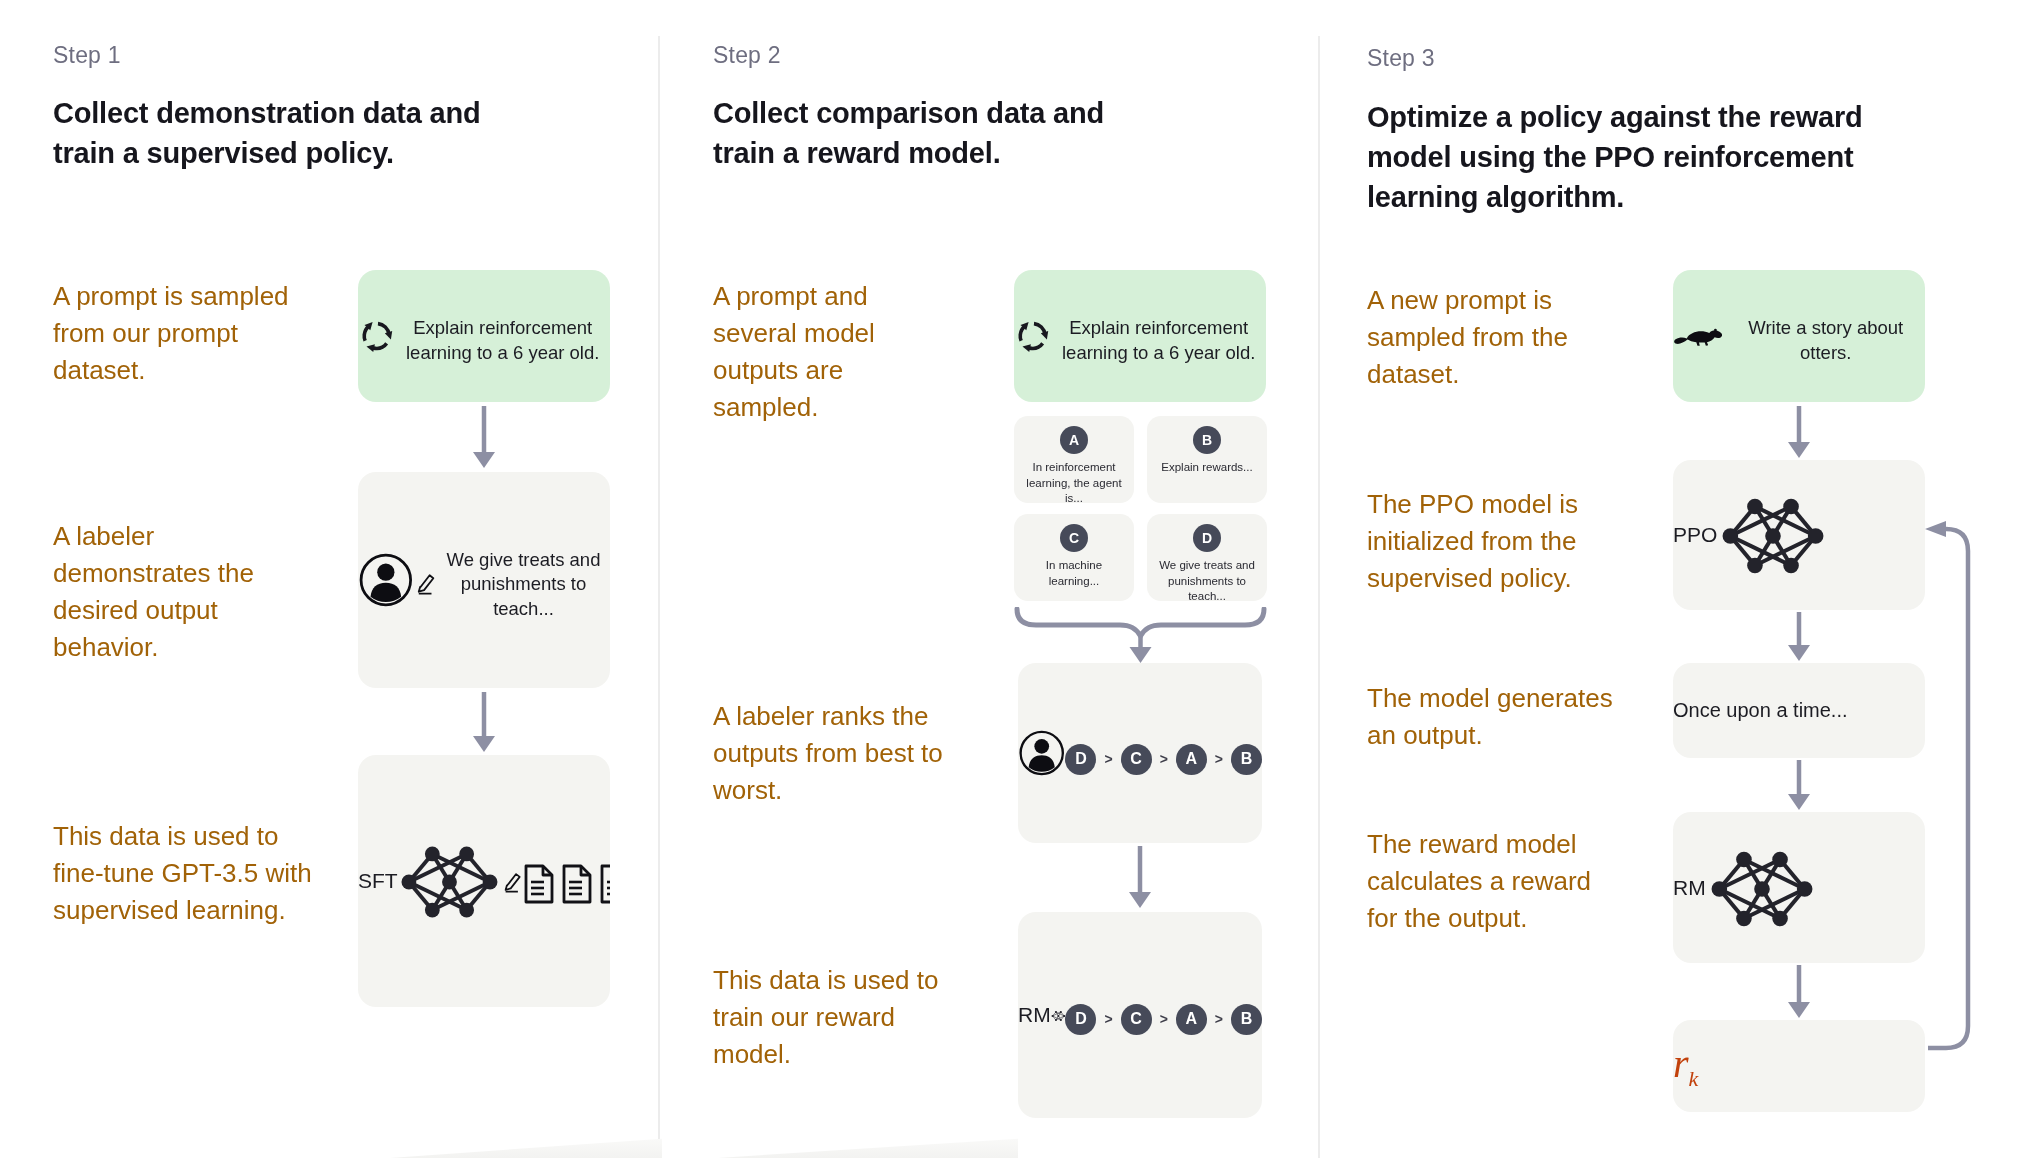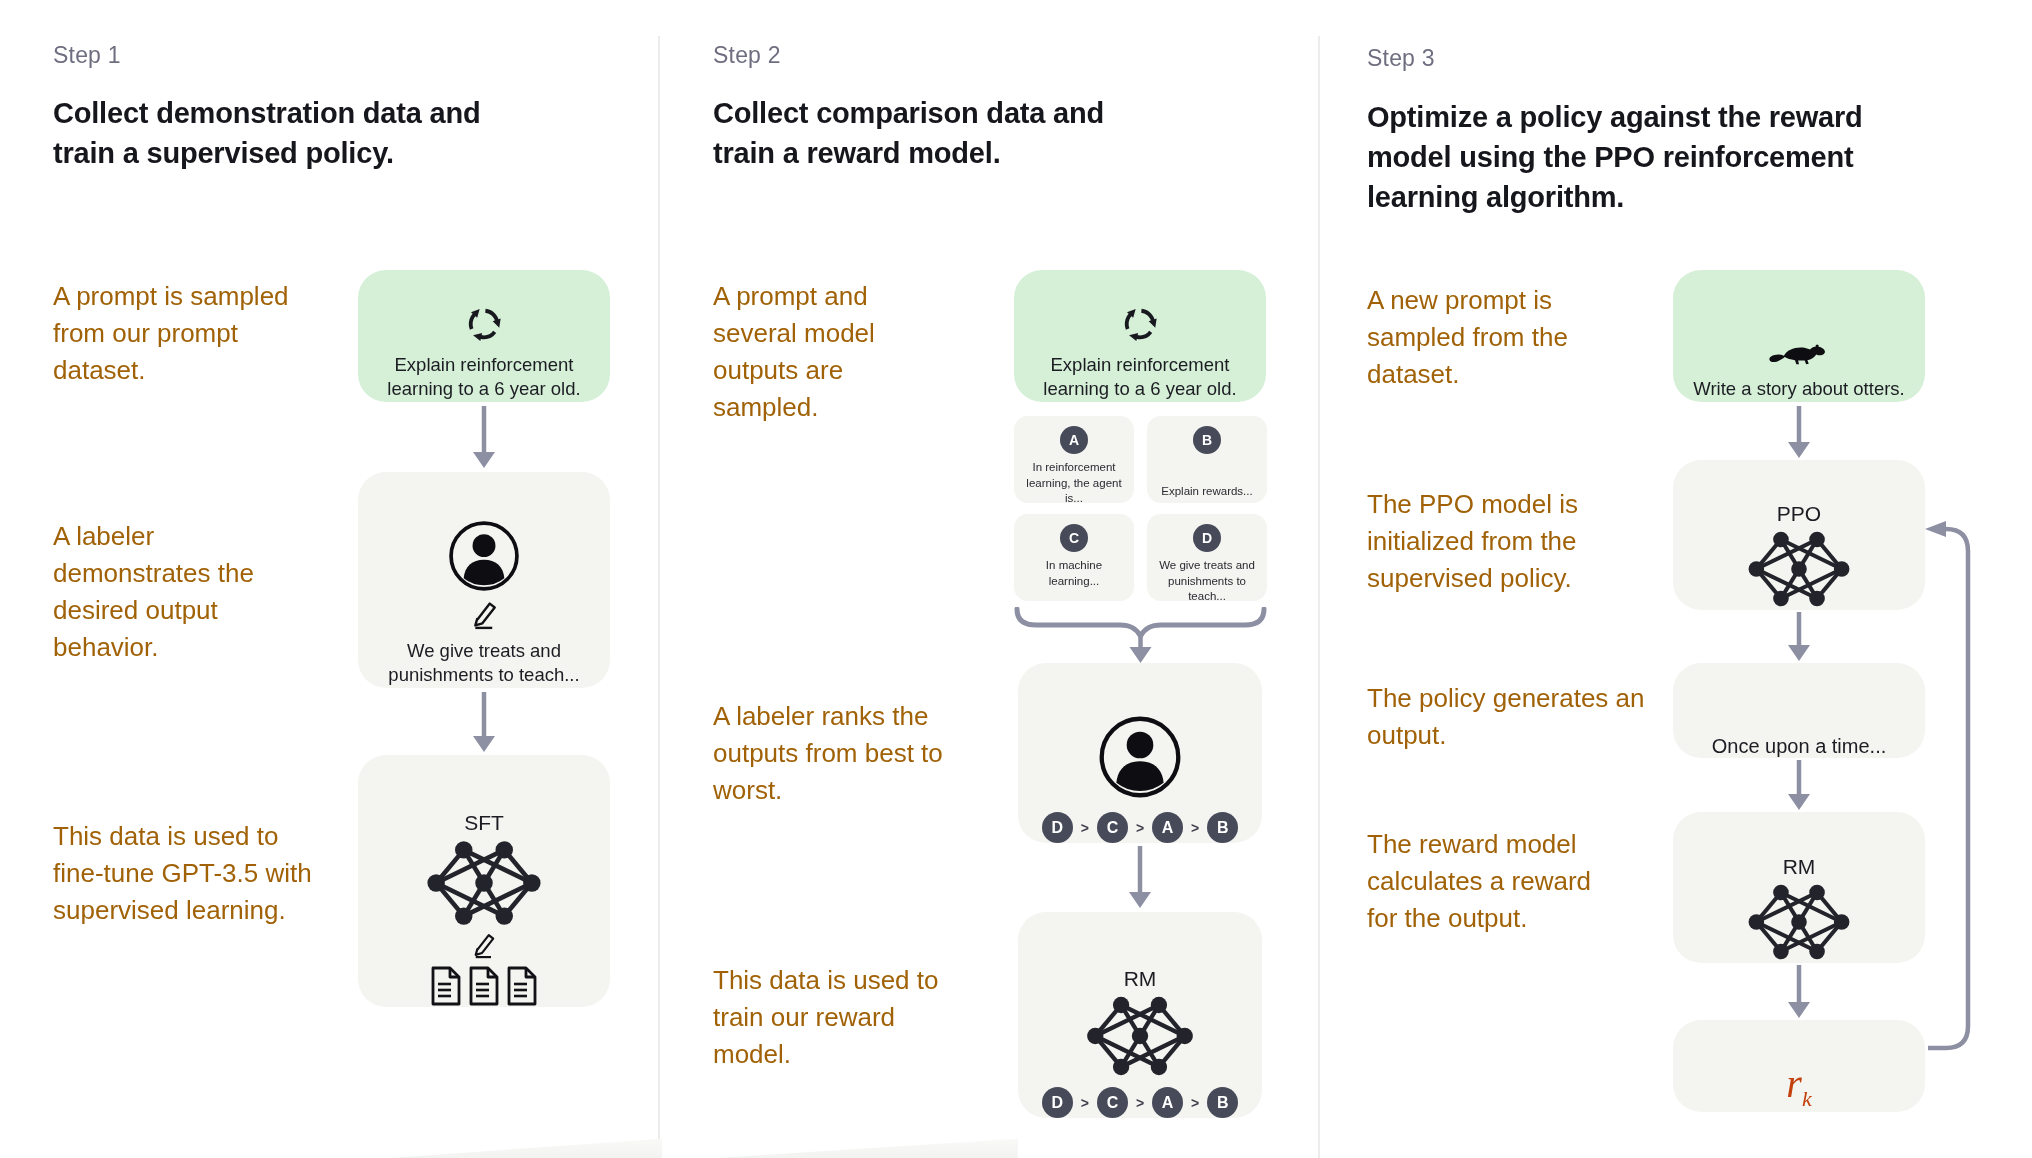--- a/index.html
+++ b/index.html
@@ -3,22 +3,22 @@
 <meta charset="utf-8">
 <style>
   html,body{margin:0;padding:0;background:#fff;}
   .canvas{position:relative;width:2032px;height:1158px;background:#ffffff;
           font-family:"Liberation Sans",sans-serif;overflow:hidden;color:#121217;}
   .abs{position:absolute;}
   .divider{position:absolute;top:36px;bottom:0;width:2px;background:#ececec;}
   .step-label{font-size:23px;color:#6e6e80;letter-spacing:.2px;}
   .step-title{font-size:29px;font-weight:bold;color:#16161d;line-height:1.38;letter-spacing:-.2px;margin-top:7px;}
   .caption{font-size:26px;color:#a16207;line-height:1.42;}
-  .box{position:absolute;border-radius:28px;display:flex;flex-direction:column;
-       align-items:center;justify-content:flex-end;}
+  .box{position:absolute;border-radius:18px;display:flex;flex-direction:row;
+       align-items:center;justify-content:flex-start;}
   .box.green{background:#d6f0d8;}
   .box.gray{background:#f4f4f1;}
   .box-text{font-size:18.5px;color:#1c1c23;text-align:center;line-height:1.33;margin-top:9px;width:230px;}
   .model-label{font-size:21px;color:#1c1c23;}
   .cell{position:absolute;border-radius:14px;background:#f4f4f1;display:flex;flex-direction:column;
         align-items:center;justify-content:flex-start;padding-top:10px;box-sizing:border-box;}
   .cell-text{font-size:11.5px;line-height:1.35;text-align:center;color:#2a2a32;margin-top:6px;width:104px;}
   .badge{width:28px;height:28px;border-radius:50%;background:#464a59;color:#fff;display:flex;
          align-items:center;justify-content:center;font-weight:bold;font-size:14px;flex:0 0 auto;}
   .badge.big{width:31px;height:31px;font-size:16px;}
@@ -162,21 +162,21 @@
       </svg>
     <div class="box-text">Explain reinforcement learning to a 6 year old.</div>
   </div>
 
   <div class="cell" style="left:1014px;top:416px;width:120px;height:87px">
     <div class="badge">A</div>
     <div class="cell-text">In reinforcement learning, the agent is...</div>
   </div>
   <div class="cell" style="left:1147px;top:416px;width:120px;height:87px">
     <div class="badge">B</div>
-    <div class="cell-text" style="margin-top:30px">Explain rewards...</div>
+    <div class="cell-text" style="margin-top:6px">Explain rewards...</div>
   </div>
   <div class="cell" style="left:1014px;top:514px;width:120px;height:87px">
     <div class="badge">C</div>
     <div class="cell-text" style="">In machine learning...</div>
   </div>
   <div class="cell" style="left:1147px;top:514px;width:120px;height:87px">
     <div class="badge">D</div>
     <div class="cell-text">We give treats and punishments to teach...</div>
   </div>
 
@@ -220,21 +220,21 @@
       <span class="rank-gt">&gt;</span>
       <div class="badge big">B</div>
     </div>
   </div>
 
   <div class="abs step-label" style="left:1367px;top:45px">Step 3</div>
   <div class="abs step-title" style="left:1367px;top:90px;width:510px">Optimize a policy against the reward model using the PPO reinforcement learning algorithm.</div>
 
   <div class="abs caption" style="left:1367px;top:282px;width:205px">A new prompt is sampled from the dataset.</div>
   <div class="abs caption" style="left:1367px;top:486px;width:260px">The PPO model is initialized from the supervised policy.</div>
-  <div class="abs caption" style="left:1367px;top:680px;width:280px">The policy generates an output.</div>
+  <div class="abs caption" style="left:1367px;top:680px;width:280px">The model generates an output.</div>
   <div class="abs caption" style="left:1367px;top:826px;width:260px">The reward model calculates a reward for the output.</div>
 
   <div class="box green" style="left:1673px;top:270px;width:252px;height:132px">
     <svg width="62" height="29" viewBox="0 0 140 64">
         <use href="#icon-otter"></use>
       </svg>
     <div class="box-text">Write a story about otters.</div>
   </div>
 
   <svg class="abs" style="left:1787px;top:406px" width="24" height="52">

